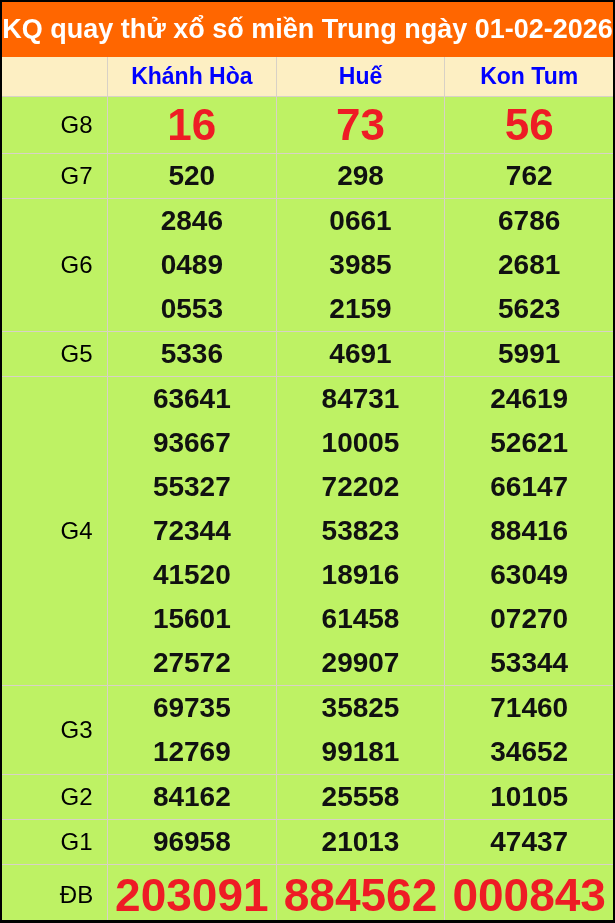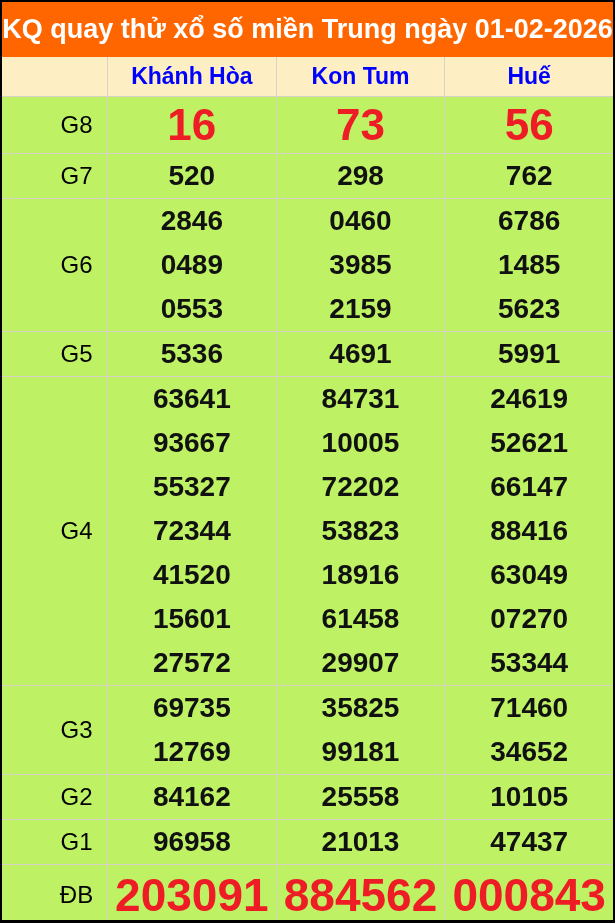--- a/index.html
+++ b/index.html
@@ -55,24 +55,24 @@
 <body>
 
 <div class="wrap">
   <div class="title">KQ quay thử xổ số miền Trung ngày 01-02-2026</div>
   <div class="header-row" id="header-row">
     <div class="cell label"></div>
   <div class="header-cell">
         <a>Khánh Hòa</a>
       </div>
       <div class="header-cell">
+        <a>Huế</a>
+      </div>
+      <div class="header-cell">
         <a>Kon Tum</a>
-      </div>
-      <div class="header-cell">
-        <a>Huế</a>
       </div>
     </div>
   <div id="rows">
       <div class="row g8">
         <div class="cell label">G8</div>
         <div class="cell vals">
           <div class="val">16</div>
         </div>
         <div class="cell vals">
           <div class="val">73</div>
@@ -94,27 +94,27 @@
         </div>
       </div>
       <div class="row">
         <div class="cell label">G6</div>
         <div class="cell vals">
           <div class="val">2846</div>
           <div class="val">0489</div>
           <div class="val">0553</div>
         </div>
         <div class="cell vals">
-          <div class="val">0460</div>
+          <div class="val">0661</div>
           <div class="val">3985</div>
           <div class="val">2159</div>
         </div>
         <div class="cell vals">
           <div class="val">6786</div>
-          <div class="val">1485</div>
+          <div class="val">2681</div>
           <div class="val">5623</div>
         </div>
       </div>
       <div class="row">
         <div class="cell label">G5</div>
         <div class="cell vals">
           <div class="val">5336</div>
         </div>
         <div class="cell vals">
           <div class="val">4691</div>

